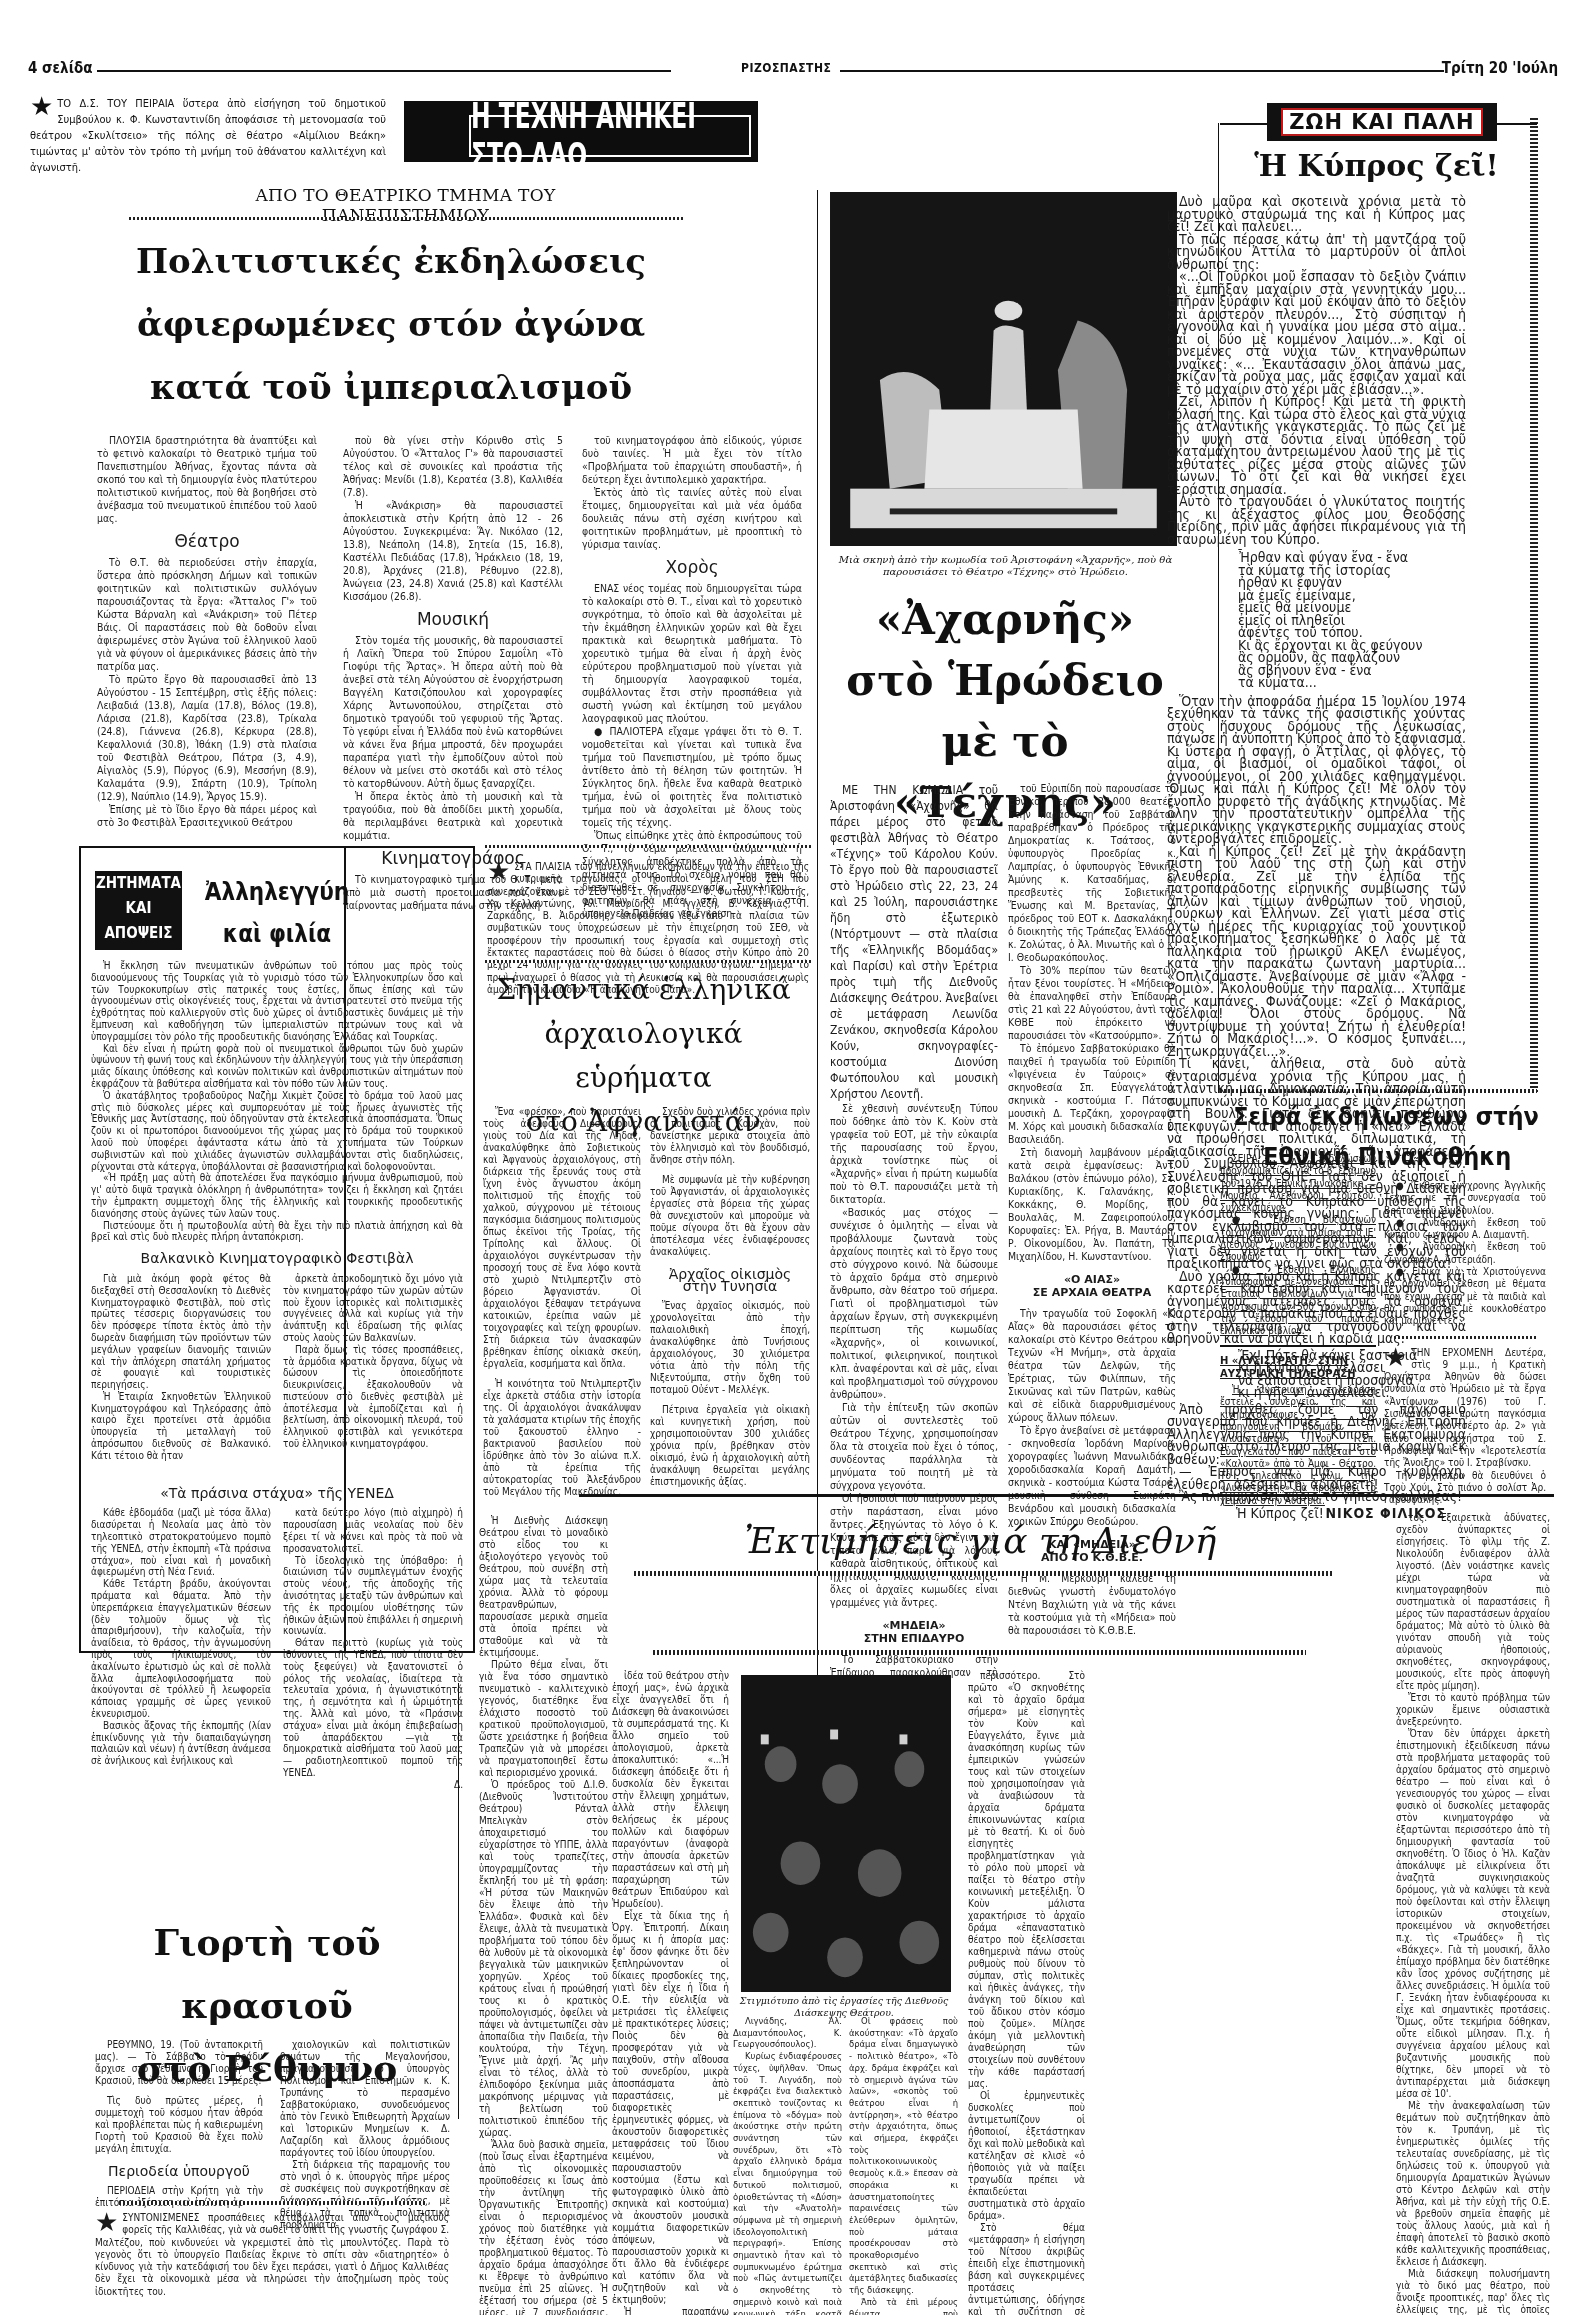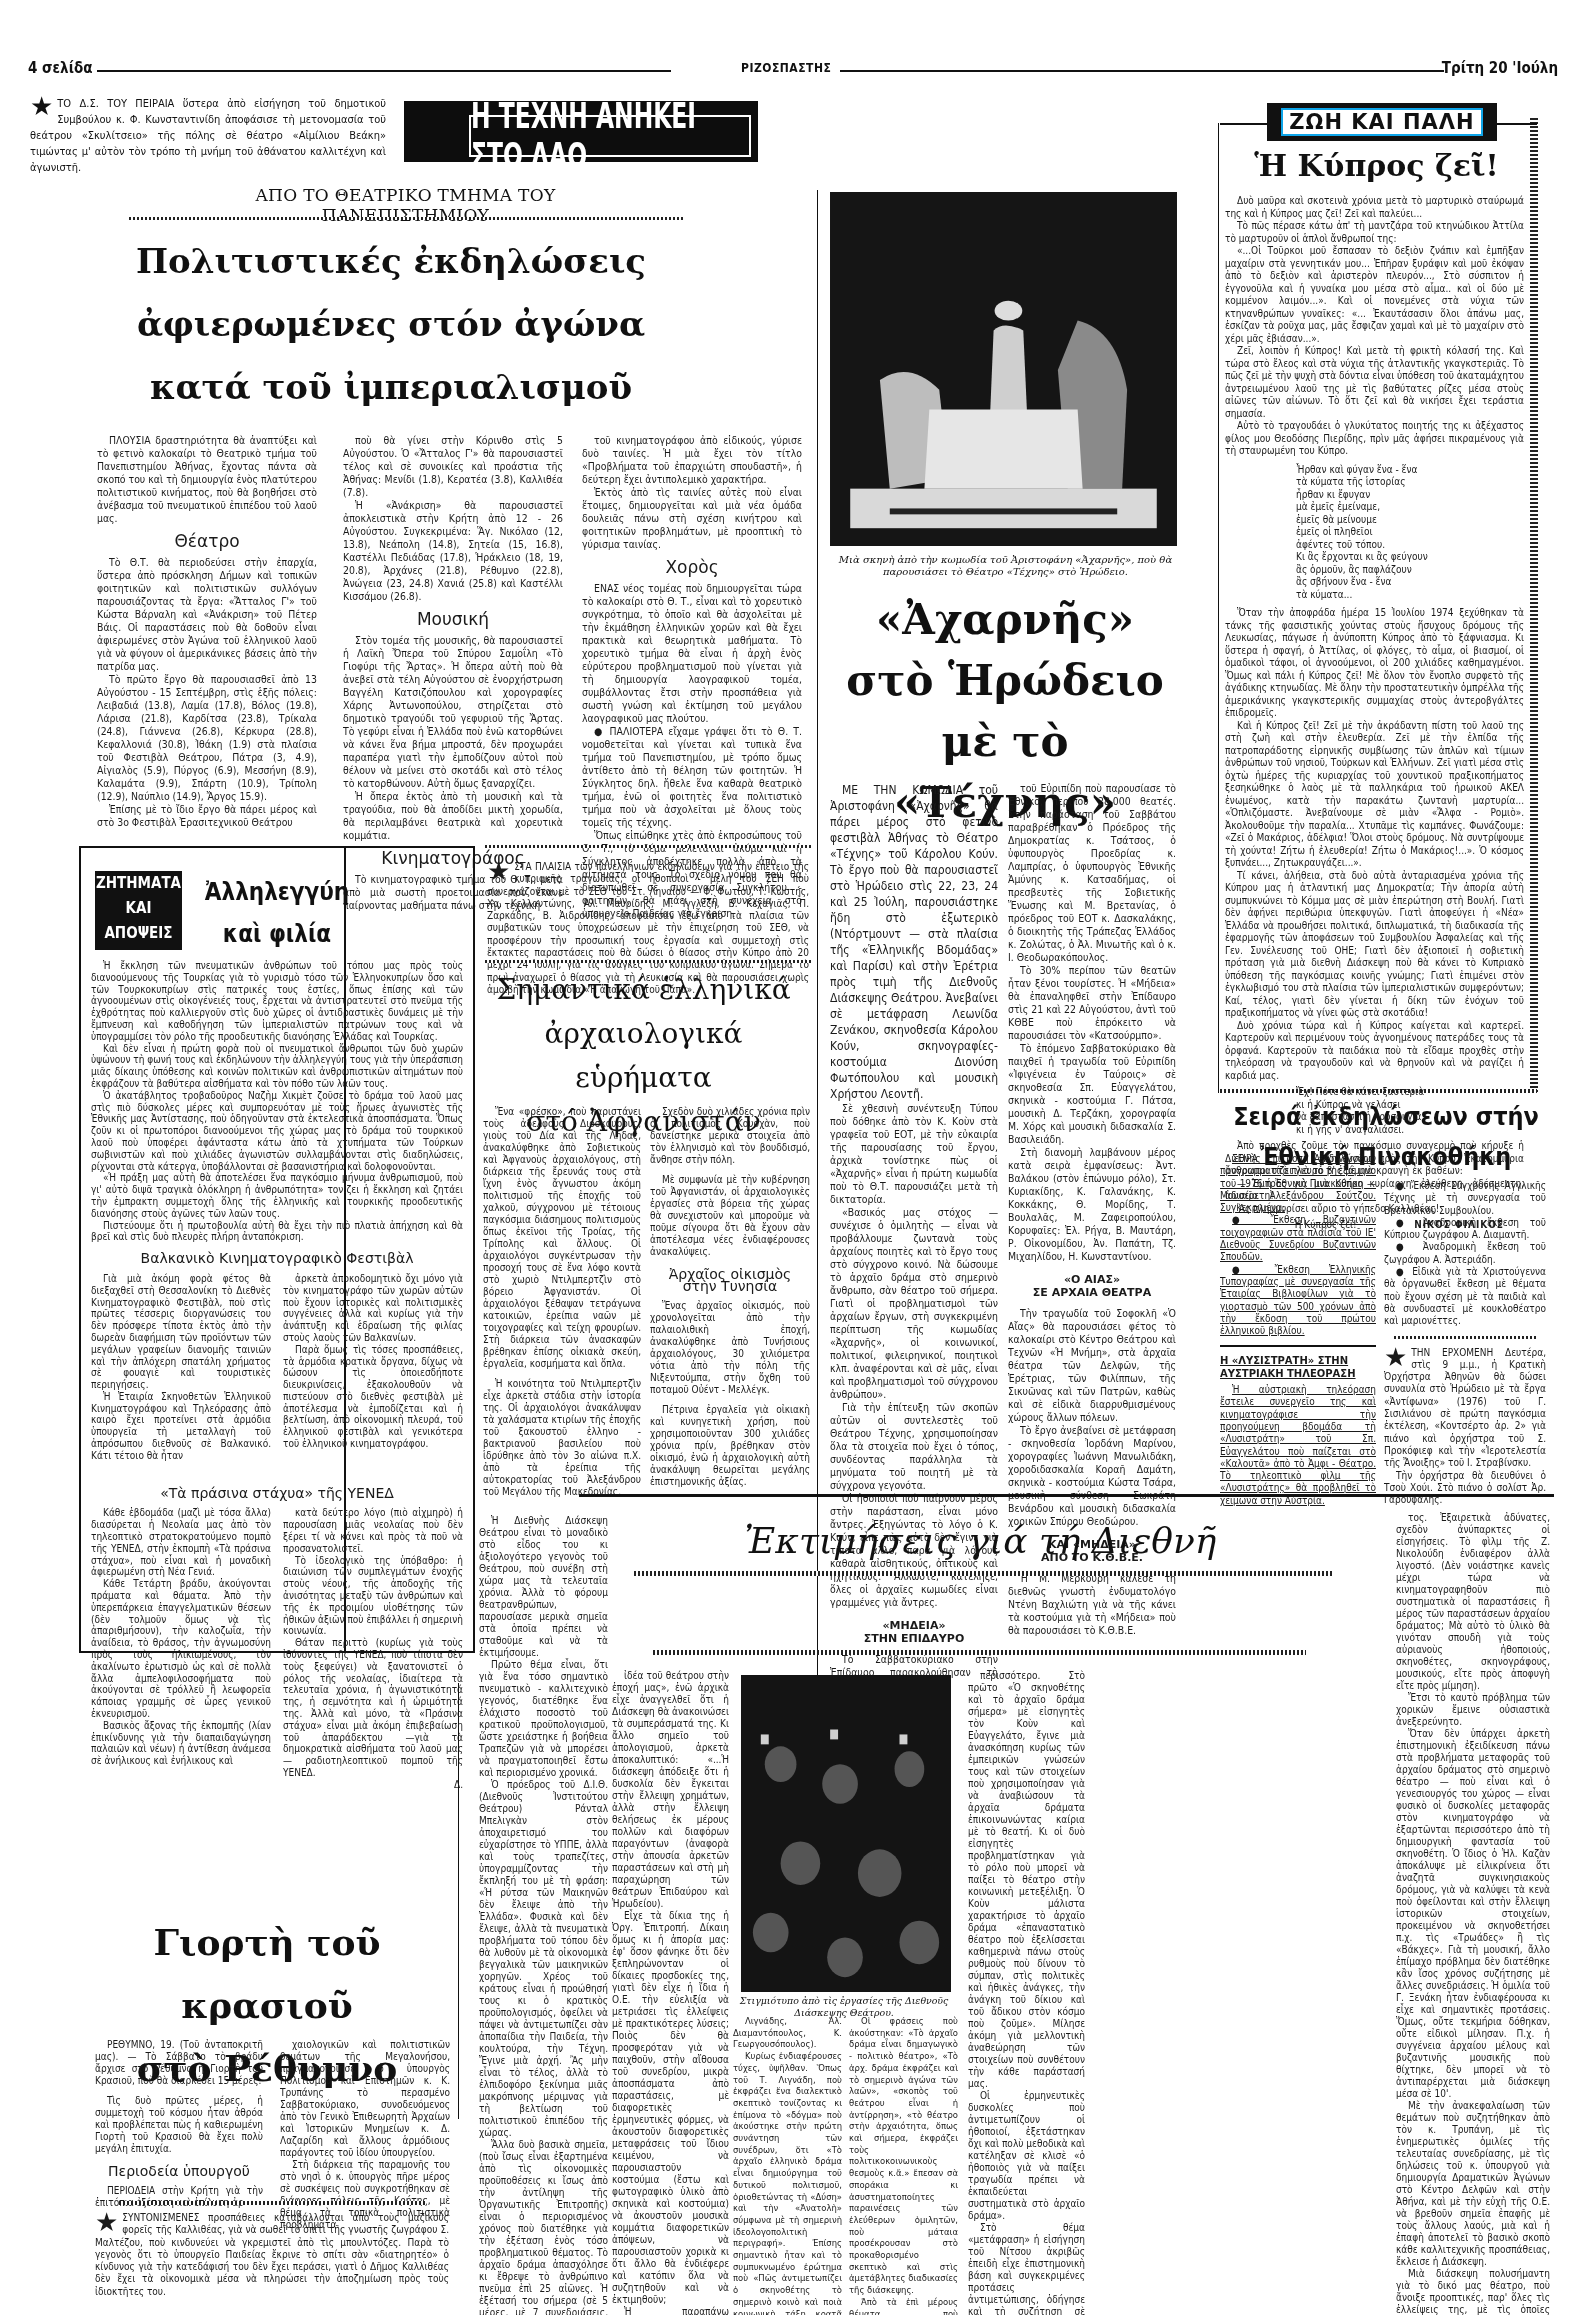--- a/index.html
+++ b/index.html
@@ -127,25 +127,25 @@
   </div>
   <p>Ἡ Μ. Μερκούρη κάλεσε τὴ διεθνῶς γνωστὴ ἐνδυματολόγο Ντένη Βαχλιώτη γιὰ νὰ τῆς κάνει τὰ κοστούμια γιὰ τὴ «Μήδεια» ποὺ θὰ παρουσιάσει τὸ Κ.Θ.Β.Ε.</p>
 </div>
 
 <div class="vhatch" style="left:1530px;top:117px;height:975px;"></div>
 <div class="rule" style="left:1220px;top:123px;width:317px;height:2px;"></div>
 <div class="hatch" style="left:1220px;top:1089px;width:317px;height:4px;"></div>
 <div class="vrule" style="left:1218px;top:123px;height:970px;width:1px;"></div>
 
 <div class="abs" style="left:1267px;top:103px;width:230px;height:38px;background:#111;display:flex;align-items:center;justify-content:center;">
-  <span style="border:2px solid #0ea5e9;color:#111;background:#fff;font:bold 21px 'DejaVu Sans',sans-serif;padding:0 6px;letter-spacing:1px;">ΖΩΗ ΚΑΙ ΠΑΛΗ</span>
+  <span style="border:2px solid #b91c1c;color:#111;background:#fff;font:bold 21px 'DejaVu Sans',sans-serif;padding:0 6px;letter-spacing:1px;">ΖΩΗ ΚΑΙ ΠΑΛΗ</span>
 </div>
 <div class="abs serif-head" style="left:1228px;top:150px;width:297px;font-size:30px;">Ἡ Κύπρος ζεῖ!</div>
 
-<div class="abs txt" style="left:1225px;top:195px;width:299px;font-size:10px;line-height:12.5px;">
+<div class="abs txt" style="left:1167px;top:195px;width:299px;font-size:14px;line-height:12.5px;">
   <p>Δυὸ μαῦρα καὶ σκοτεινὰ χρόνια μετὰ τὸ μαρτυρικὸ σταύρωμά της καὶ ἡ Κύπρος μας ζεῖ! Ζεῖ καὶ παλεύει...</p>
   <p>Τὸ πῶς πέρασε κάτω ἀπ' τὴ μαντζάρα τοῦ κτηνώδικου Ἀττίλα τὸ μαρτυροῦν οἱ ἁπλοὶ ἄνθρωποί της:</p>
   <p>«...Οἱ Τοῦρκοι μοῦ ἔσπασαν τὸ δεξιὸν ζνάπιν καὶ ἐμπῆξαν μαχαίριν στὰ γεννητικάν μου... Ἐπῆραν ξυράφιν καὶ μοῦ ἐκόψαν ἀπὸ τὸ δεξιὸν καὶ ἀριστερὸν πλευρόν..., Στὸ σύσπιτον ἡ ἐγγονοῦλα καὶ ἡ γυναίκα μου μέσα στὸ αἷμα.. καὶ οἱ δύο μὲ κομμένον λαιμόν...». Καὶ οἱ πονεμένες στὰ νύχια τῶν κτηνανθρώπων γυναῖκες: «... Ἐκαυτάσασιν ὅλοι ἀπάνω μας, ἐσκίζαν τὰ ροῦχα μας, μᾶς ἔσφιζαν χαμαὶ καὶ μὲ τὸ μαχαίριν στὸ χέρι μᾶς ἐβιάσαν...».</p>
   <p>Ζεῖ, λοιπὸν ἡ Κύπρος! Καὶ μετὰ τὴ φρικτὴ κόλασή της. Καὶ τώρα στὸ ἔλεος καὶ στὰ νύχια τῆς ἀτλαντικῆς γκαγκστεριᾶς. Τὸ πῶς ζεῖ μὲ τὴν ψυχὴ στὰ δόντια εἶναι ὑπόθεση τοῦ ἀκαταμάχητου ἀντρειωμένου λαοῦ της μὲ τὶς βαθύτατες ρίζες μέσα στοὺς αἰῶνες τῶν αἰώνων. Τὸ ὅτι ζεῖ καὶ θὰ νικήσει ἔχει τεράστια σημασία.</p>
   <p>Αὐτὸ τὸ τραγουδάει ὁ γλυκύτατος ποιητής της κι ἀξέχαστος φίλος μου Θεοδόσης Πιερίδης, πρὶν μᾶς ἀφήσει πικραμένους γιὰ τὴ σταυρωμένη του Κύπρο.</p>
   <div style="margin:6px 0 6px 71px;text-align:left;">
     <div>Ἦρθαν καὶ φύγαν ἕνα - ἕνα</div>
     <div>τὰ κύματα τῆς ἱστορίας</div>
     <div>ἦρθαν κι ἔφυγαν</div>
     <div>μὰ ἐμεῖς ἐμείναμε,</div>

